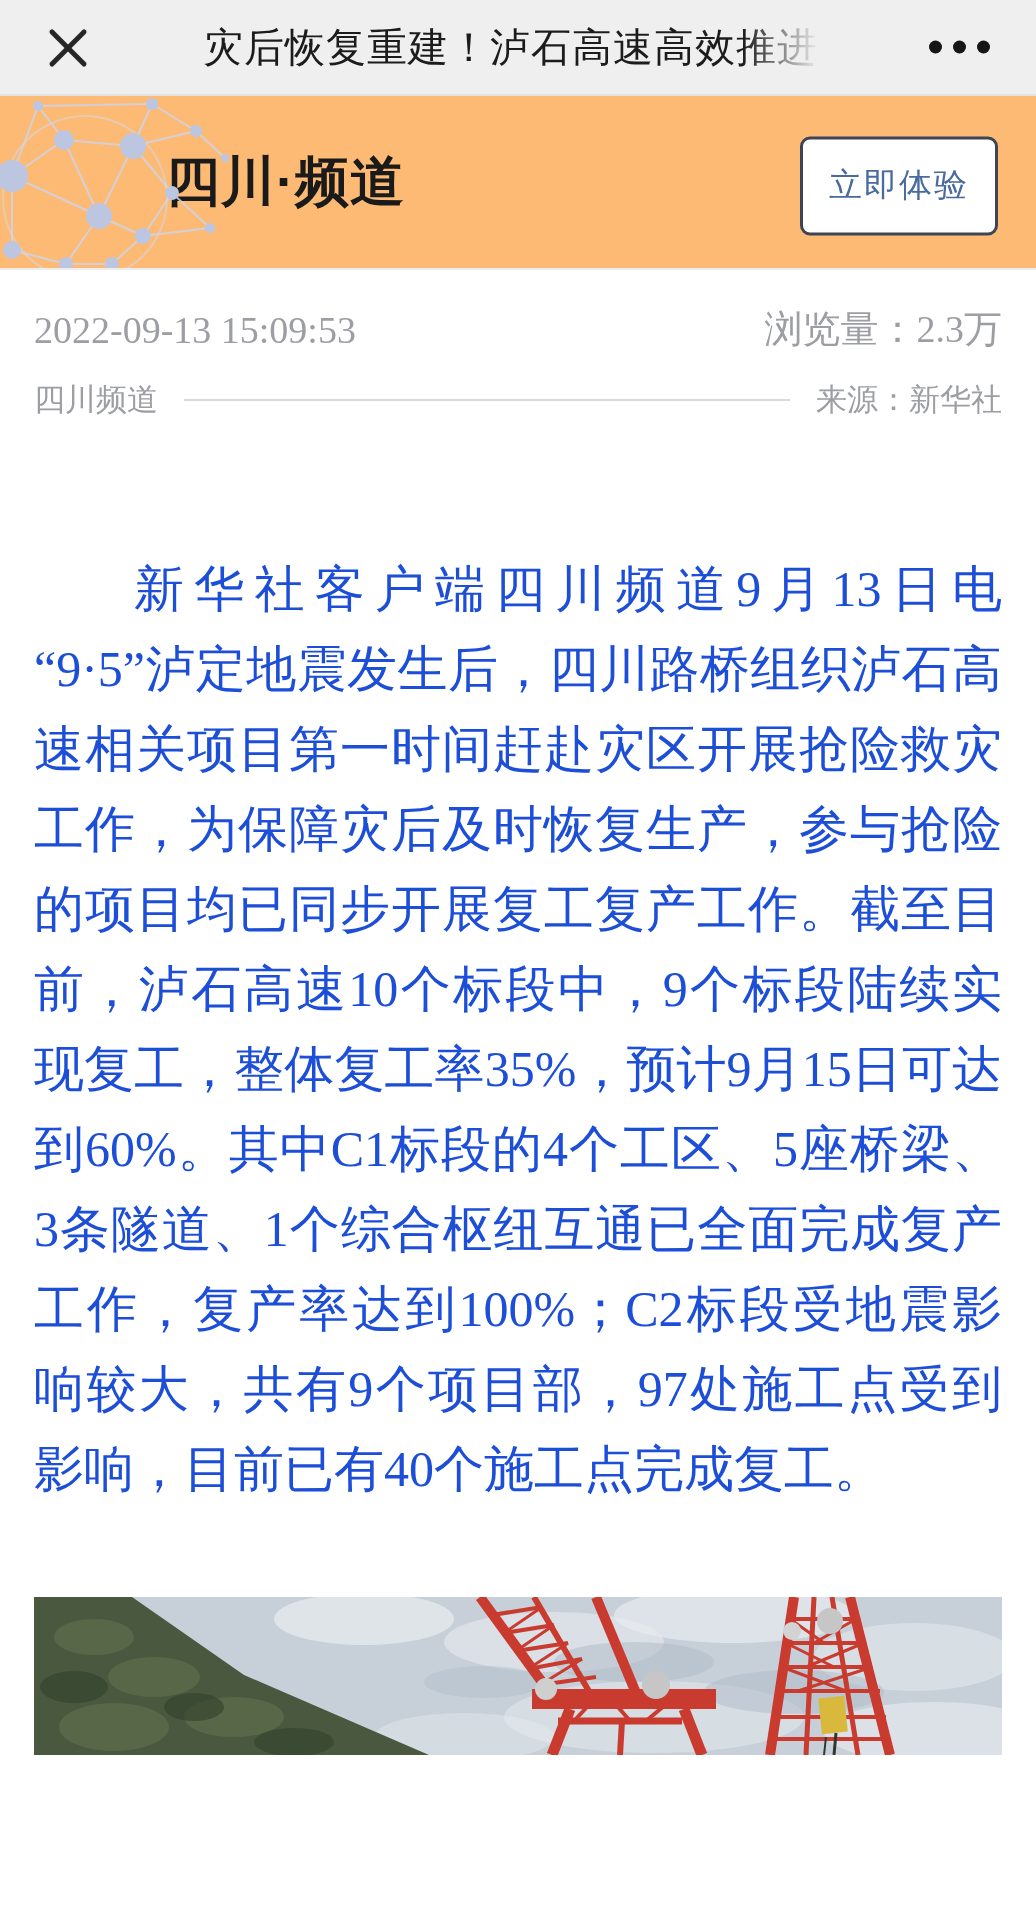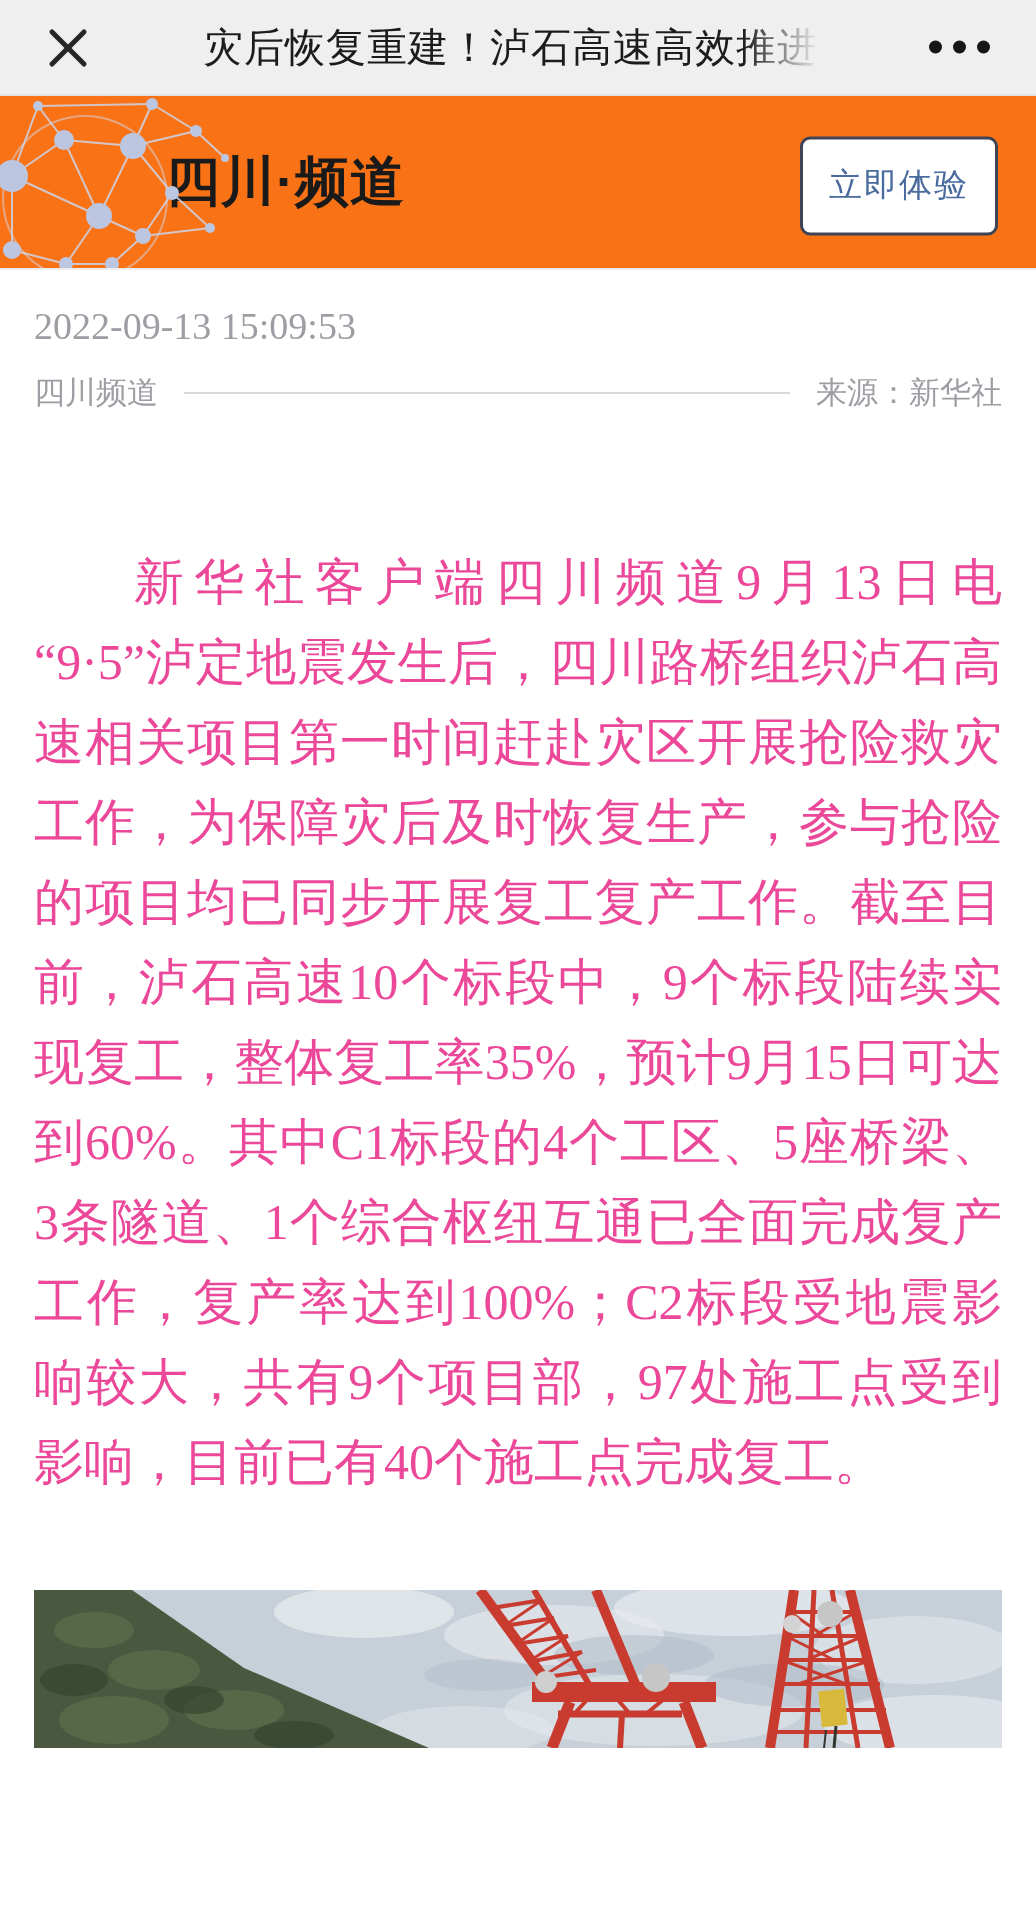--- a/index.html
+++ b/index.html
@@ -63,21 +63,21 @@
   .more-btn i {
     width: 13px; height: 13px;
     border-radius: 50%;
     background: #161616;
     display: block;
   }
 
   
   .channel-header {
     height: 172px;
-    background: #f97316;
+    background: #fdba74;
     border-bottom: 2px solid #ededee;
     position: relative;
     display: flex;
     align-items: center;
   }
   .net-pattern {
     position: absolute;
     left: 0; top: 2px;
     width: 232px; height: 170px;
     pointer-events: none;
@@ -135,21 +135,21 @@
   }
   .divider-line {
     flex: 1;
     height: 2px;
     background: #d9d9dc;
   }
   .body-text {
     margin: 128px 0 0 0;
     font-size: 50px;
     line-height: 80px;
-    color: #ec4899;
+    color: #1d4ed8;
     text-align: justify;
     text-indent: 2em;
     letter-spacing: 0px;
     font-family: "Liberation Serif", "DejaVu Serif", serif;
   }
   .photo {
     margin: 88px 0 0 0;
     width: 968px;
     height: 158px;
     overflow: hidden;
@@ -225,20 +225,21 @@
       </g>
     </svg>
     <div class="channel-name">四川·频道</div>
     <button class="cta-btn">立即体验</button>
   </section>
 
   <main class="article">
 
     <div class="meta-row">
       <span>2022-09-13 15:09:53</span>
+      <span>浏览量：2.3万</span>
     </div>
 
     <div class="meta-row2">
       <span>四川频道</span>
       <span class="divider-line"></span>
       <span>来源：新华社</span>
     </div>
 
     <p class="body-text">新华社客户端四川频道9月13日电 “9·5”泸定地震发生后，四川路桥组织泸石高速相关项目第一时间赶赴灾区开展抢险救灾工作，为保障灾后及时恢复生产，参与抢险的项目均已同步开展复工复产工作。截至目前，泸石高速10个标段中，9个标段陆续实现复工，整体复工率35%，预计9月15日可达到60%。其中C1标段的4个工区、5座桥梁、3条隧道、1个综合枢纽互通已全面完成复产工作，复产率达到100%；C2标段受地震影响较大，共有9个项目部，97处施工点受到影响，目前已有40个施工点完成复工。</p>
 

